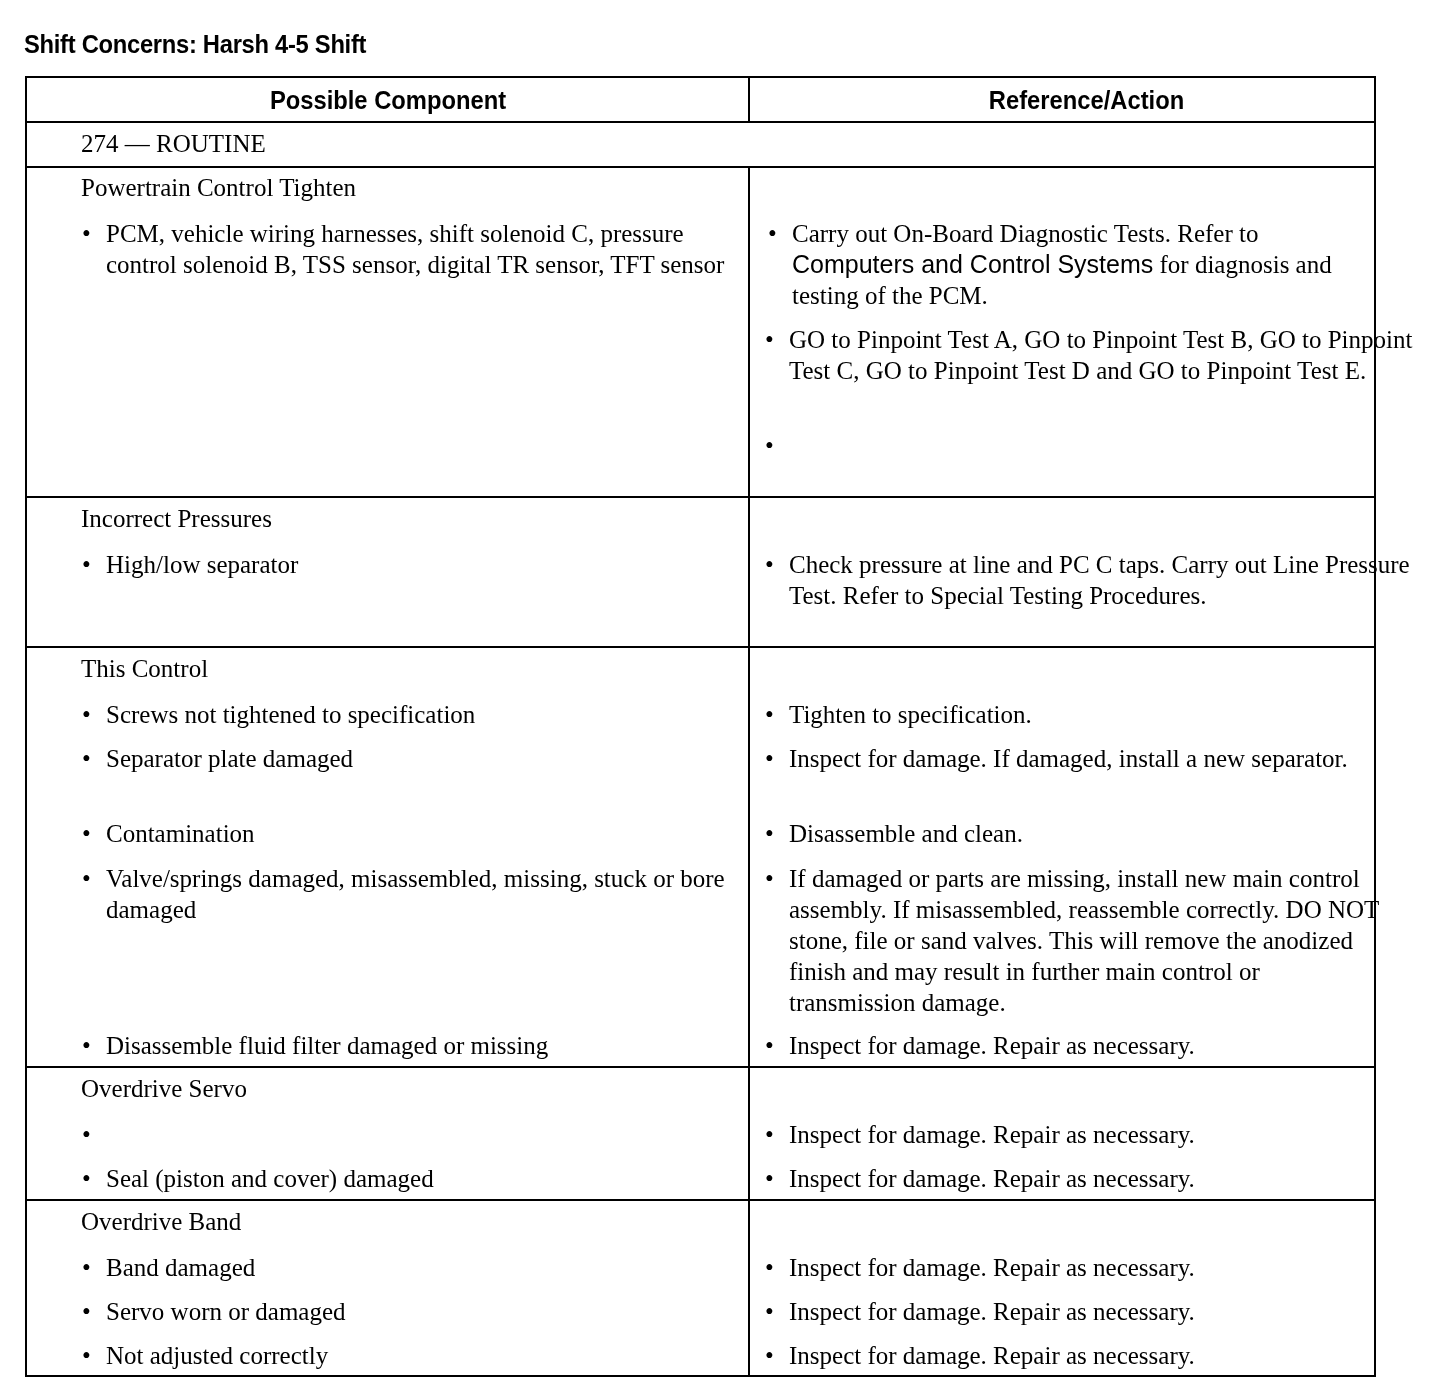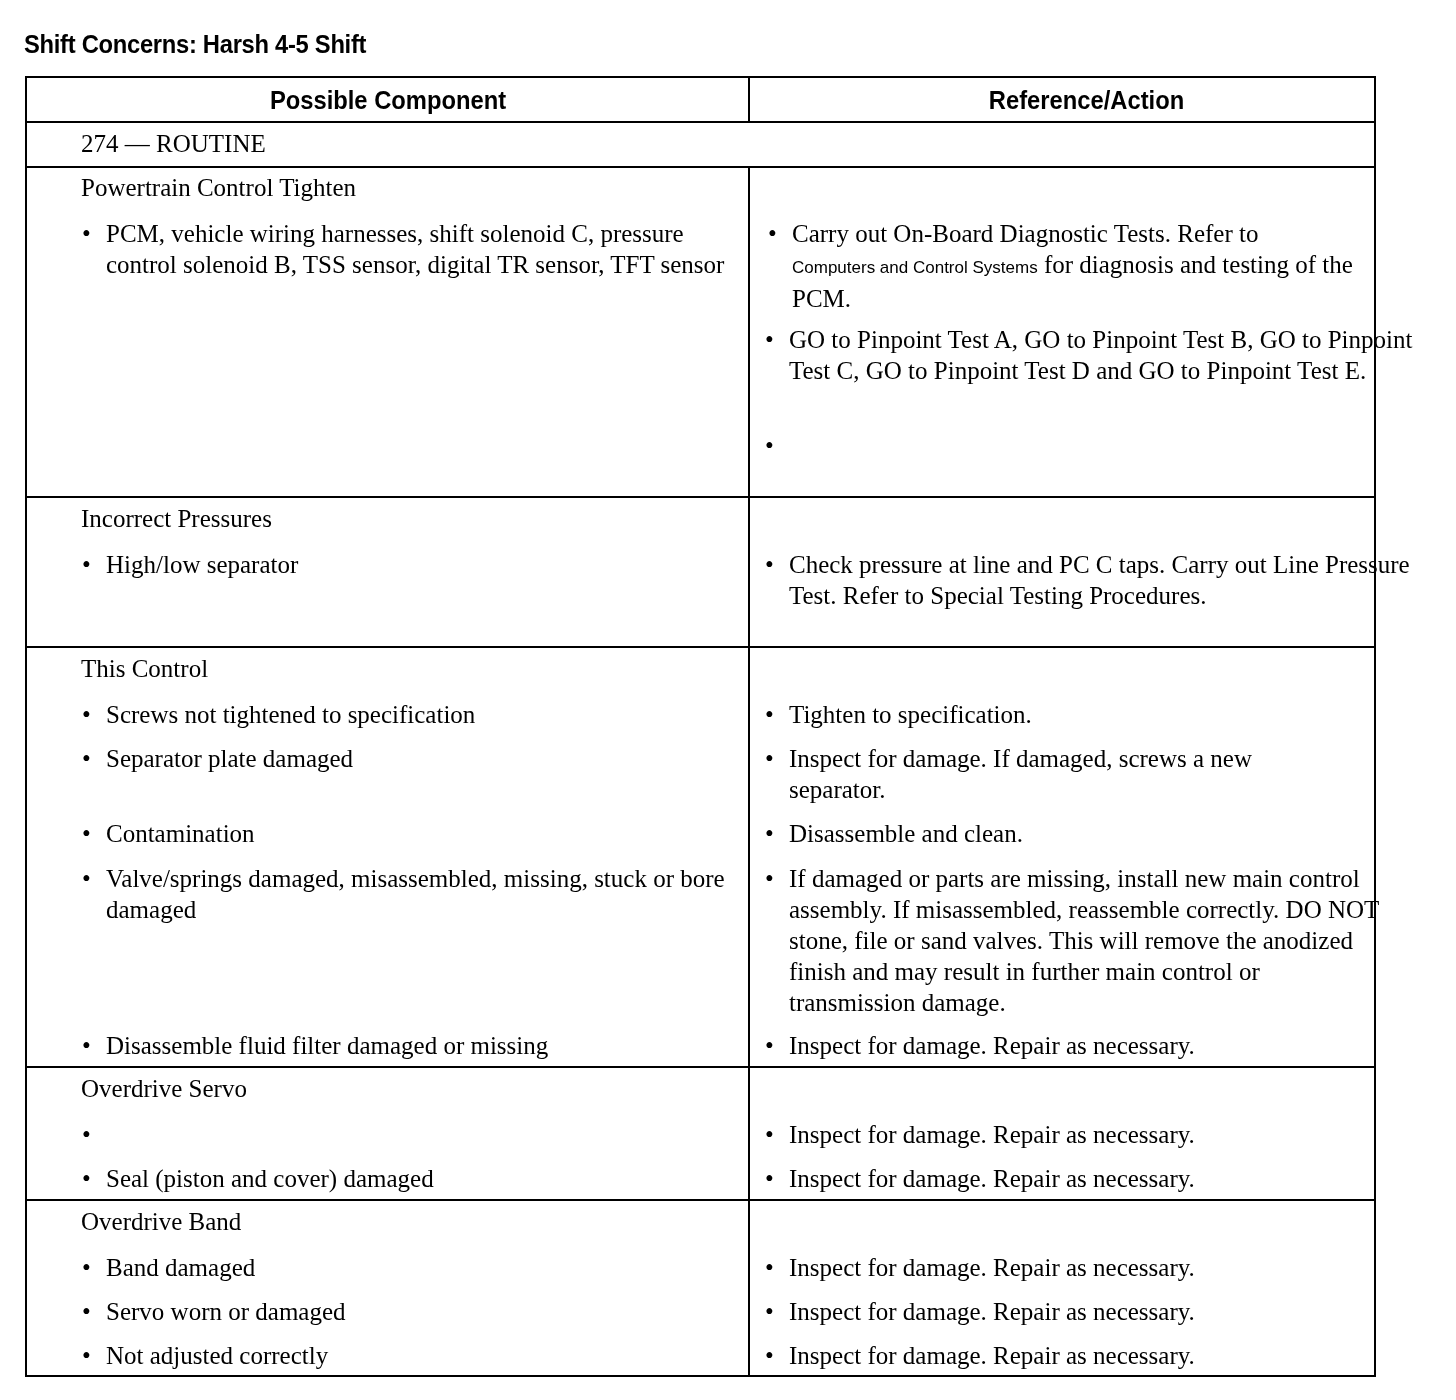--- a/index.html
+++ b/index.html
@@ -5,21 +5,21 @@
   html,body{margin:0;padding:0;background:#fff;}
   body{width:1456px;height:1400px;position:relative;overflow:hidden;color:#000;font-family:"Liberation Serif","DejaVu Serif",serif;}
   .title{position:absolute;left:24px;top:30px;font-family:"Liberation Sans","DejaVu Sans",sans-serif;font-weight:bold;font-size:25px;letter-spacing:-0.3px;transform:scaleX(0.95);transform-origin:left;}
   .tbl{position:absolute;left:25px;top:76px;width:1351px;height:1301px;border:2px solid #000;box-sizing:border-box;}
   .hline{position:absolute;left:0;right:0;height:0;border-top:2px solid #000;}
   .vline{position:absolute;width:0;border-left:2px solid #000;}
   .hdr{position:absolute;top:0;height:44px;line-height:44px;text-align:center;font-family:"Liberation Sans","DejaVu Sans",sans-serif;font-weight:bold;font-size:25px;transform:scaleX(0.95);}
   .sec{position:absolute;left:9px;font-weight:normal;font-size:25px;margin-left:45px;}
   .b{position:absolute;font-size:25px;line-height:31px;}
   .b .dot{position:absolute;left:-24px;top:0;}
-  .sans{font-family:"Liberation Sans","DejaVu Sans",sans-serif;font-size:17px;margin-top:20px;}
+  .sans{font-family:"Liberation Sans","DejaVu Sans",sans-serif;font-size:25px;margin-top:20px;}
 </style>
 </head>
 <body>
 
 <div class="title">Shift Concerns: Harsh 4-5 Shift</div>
 
 <div class="tbl">
 
   <div class="hline" style="top:43px"></div>
   <div class="hline" style="top:88px"></div>
@@ -46,21 +46,21 @@
   <div class="b" style="left:762px;top:471px;width:630px"><span class="dot">•</span><span>Check pressure at line and PC C taps. Carry out Line Pressure Test. Refer to Special Testing Procedures.</span></div>
 
   <div class="sec" style="top:577px">This Control</div>
   <div class="b" style="left:79px;top:621px;width:620px"><span class="dot">•</span><span>Screws not tightened to specification</span></div>
   <div class="b" style="left:79px;top:665px;width:620px"><span class="dot">•</span><span>Separator plate damaged</span></div>
   <div class="b" style="left:79px;top:740px;width:620px"><span class="dot">•</span><span>Contamination</span></div>
   <div class="b" style="left:79px;top:785px;width:625px"><span class="dot">•</span><span>Valve/springs damaged, misassembled, missing, stuck or bore damaged</span></div>
   <div class="b" style="left:79px;top:952px;width:620px"><span class="dot">•</span><span>Disassemble fluid filter damaged or missing</span></div>
 
   <div class="b" style="left:762px;top:621px;width:610px"><span class="dot">•</span><span>Tighten to specification.</span></div>
-  <div class="b" style="left:762px;top:665px;width:560px"><span class="dot">•</span><span>Inspect for damage. If damaged, screws a new separator.</span></div>
+  <div class="b" style="left:762px;top:665px;width:560px"><span class="dot">•</span><span>Inspect for damage. If damaged, install a new separator.</span></div>
   <div class="b" style="left:762px;top:740px;width:610px"><span class="dot">•</span><span>Disassemble and clean.</span></div>
   <div class="b" style="left:762px;top:785px;width:600px"><span class="dot">•</span><span>If damaged or parts are missing, install new main control assembly. If misassembled, reassemble correctly. DO NOT stone, file or sand valves. This will remove the anodized finish and may result in further main control or transmission damage.</span></div>
   <div class="b" style="left:762px;top:952px;width:610px"><span class="dot">•</span><span>Inspect for damage. Repair as necessary.</span></div>
 
   <div class="sec" style="top:997px">Overdrive Servo</div>
   <div class="b" style="left:79px;top:1041px;width:620px"><span class="dot">•</span></div>
   <div class="b" style="left:79px;top:1085px;width:620px"><span class="dot">•</span><span>Seal (piston and cover) damaged</span></div>
   <div class="b" style="left:762px;top:1041px;width:610px"><span class="dot">•</span><span>Inspect for damage. Repair as necessary.</span></div>
   <div class="b" style="left:762px;top:1085px;width:610px"><span class="dot">•</span><span>Inspect for damage. Repair as necessary.</span></div>
 

